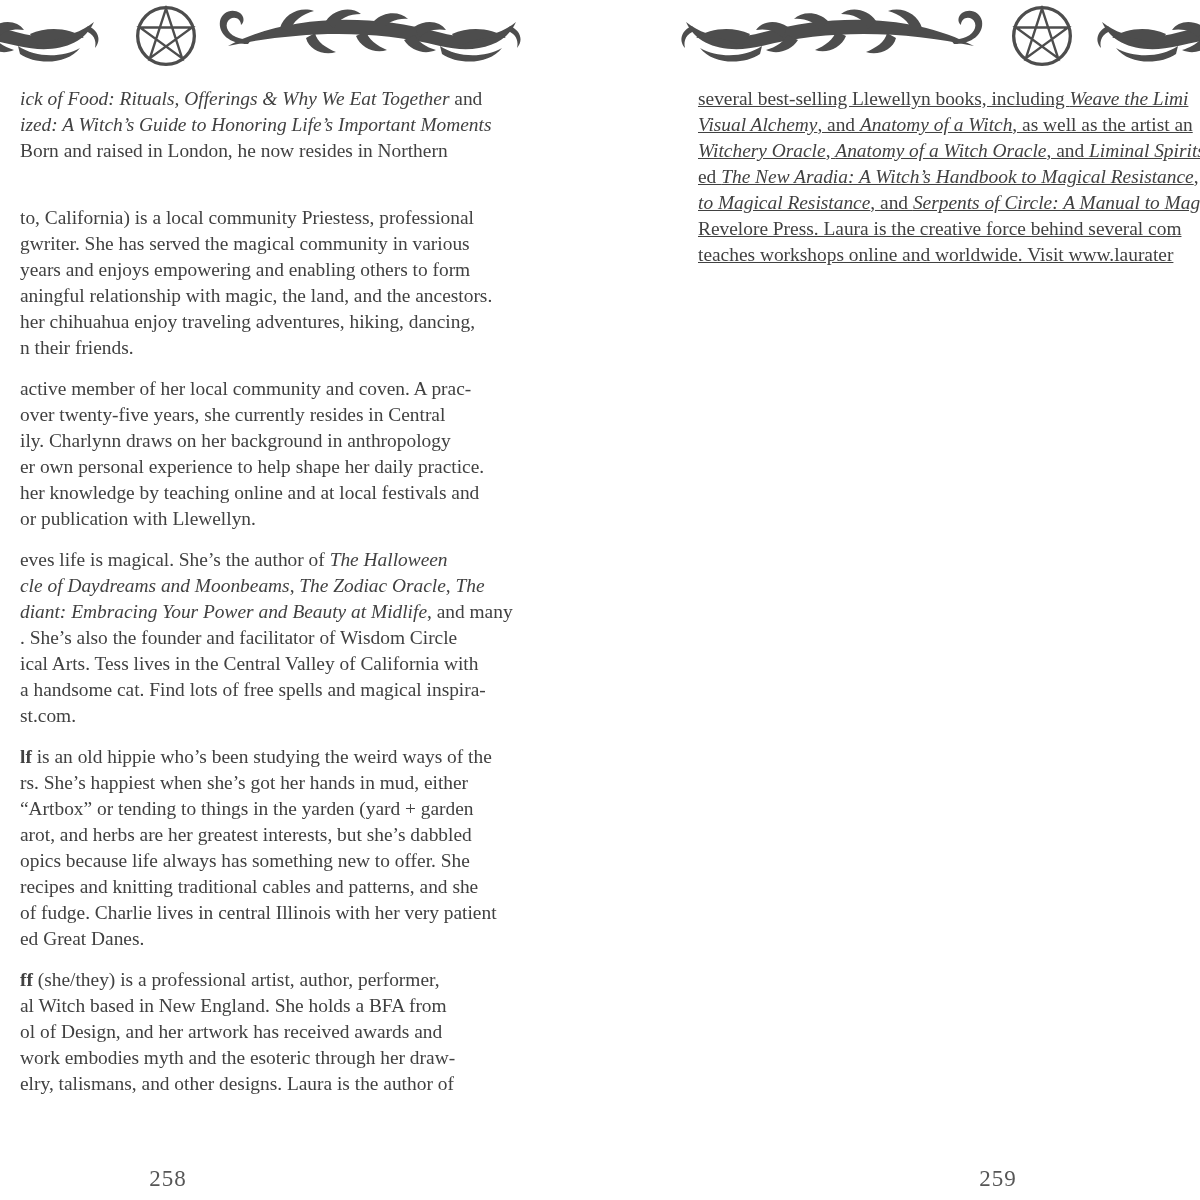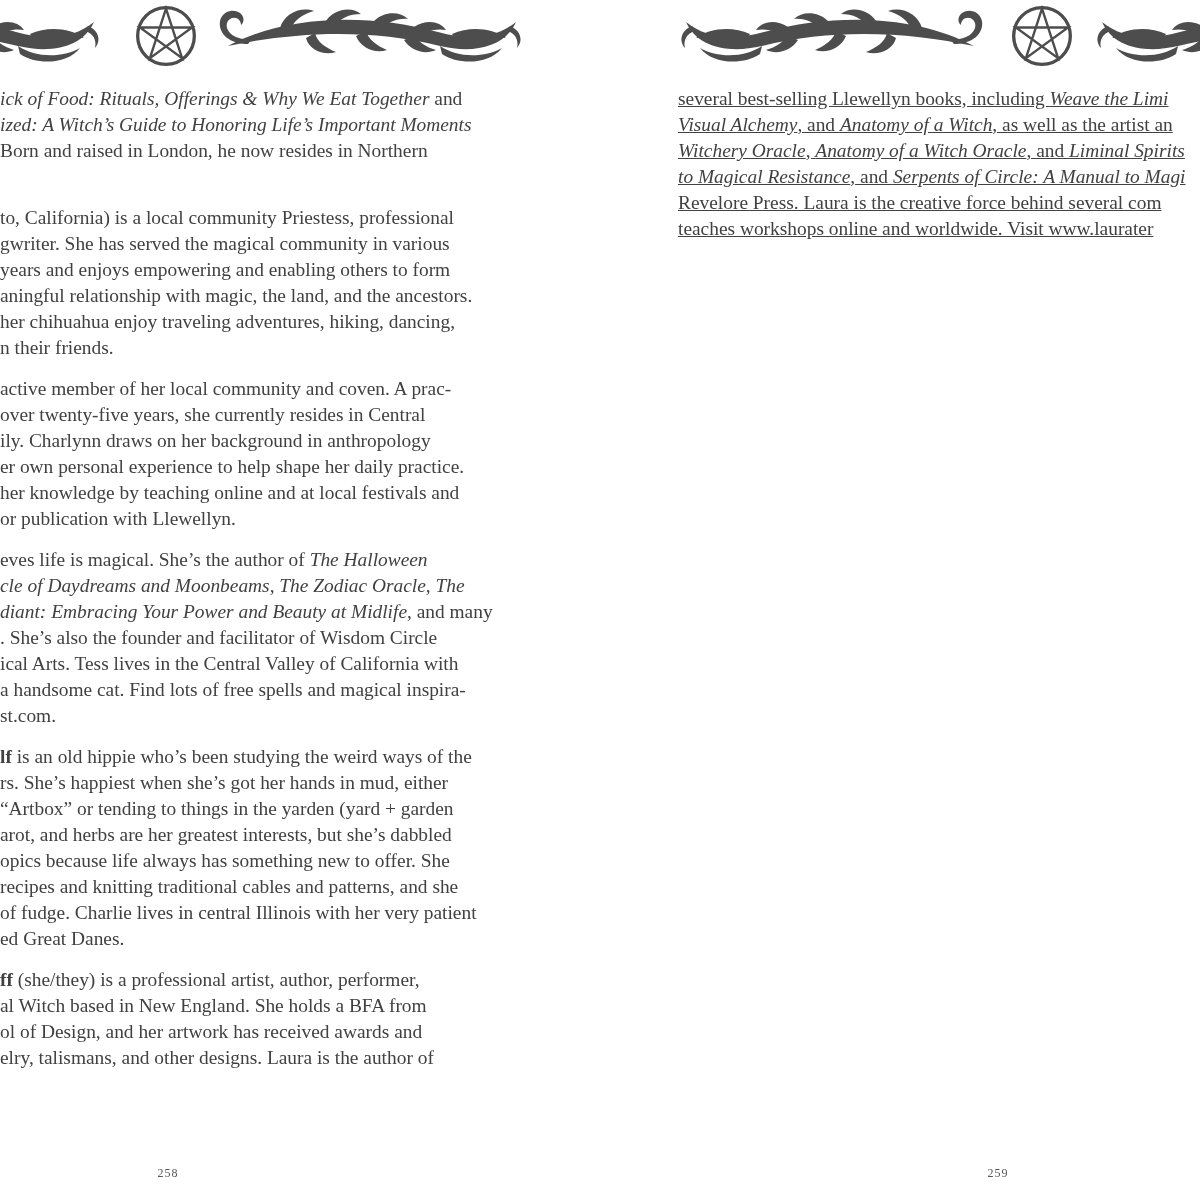--- a/index.html
+++ b/index.html
@@ -20,31 +20,31 @@
 
   
   .col {
     position: absolute; top: 86px;
     font-size: 19.4px; line-height: 26px;
     color: #414141;
     white-space: nowrap;
   }
   .col-left  { left: 0; width: 540px; }
   .col-right { left: 678px; width: 522px; overflow: hidden; text-decoration: underline; }
-  .para { margin: 0 0 15px 0; }
+  .para { margin: 0 0 15px 0; padding-left: 20px; }
   .col-left .para:first-child { margin-bottom: 41px; }
   .line { height: 26px; }
   .em { font-style: italic; }
   .strong { font-weight: bold; }
 
   
   .pagenum {
     position: absolute; top: 1166px;
     width: 80px; text-align: center;
-    font-size: 12px; color: #565656; letter-spacing: 1px;
+    font-size: 23px; color: #565656; letter-spacing: 1px;
   }
   .pagenum-left  { left: 128px; }
   .pagenum-right { left: 958px; }
 </style>
 </head>
 <body>
 
 <div class="spread">
 
   <svg width="0" height="0" style="position:absolute">
@@ -134,28 +134,30 @@
         <div class="line"><span>arot, and herbs are her greatest interests, but she’s dabbled</span></div>
         <div class="line"><span>opics because life always has something new to offer. She</span></div>
         <div class="line"><span>recipes and knitting traditional cables and patterns, and she</span></div>
         <div class="line"><span>of fudge. Charlie lives in central Illinois with her very patient</span></div>
         <div class="line"><span>ed Great Danes.</span></div>
       </div>
       <div class="para">
         <div class="line"><span class="strong">ff</span><span> (she/they) is a professional artist, author, performer,</span></div>
         <div class="line"><span>al Witch based in New England. She holds a BFA from</span></div>
         <div class="line"><span>ol of Design, and her artwork has received awards and</span></div>
+        <div class="line"><span>work embodies myth and the esoteric through her draw-</span></div>
         <div class="line"><span>elry, talismans, and other designs. Laura is the author of</span></div>
       </div>
     </div>
   <div class="col col-right" id="col-right">
       <div class="para">
         <div class="line"><span>several best-selling Llewellyn books, including </span><span class="em">Weave the Limi</span></div>
         <div class="line"><span class="em">Visual Alchemy</span><span>, and </span><span class="em">Anatomy of a Witch</span><span>, as well as the artist an</span></div>
         <div class="line"><span class="em">Witchery Oracle</span><span>, </span><span class="em">Anatomy of a Witch Oracle</span><span>, and </span><span class="em">Liminal Spirits</span></div>
+        <div class="line"><span>ed </span><span class="em">The New Aradia: A Witch’s Handbook to Magical Resistance</span><span>,</span></div>
         <div class="line"><span class="em">to Magical Resistance</span><span>, and </span><span class="em">Serpents of Circle: A Manual to Magi</span></div>
         <div class="line"><span>Revelore Press. Laura is the creative force behind several com</span></div>
         <div class="line"><span>teaches workshops online and worldwide. Visit www.laurater</span></div>
       </div>
     </div>
 
   <div class="pagenum pagenum-left">258</div>
   <div class="pagenum pagenum-right">259</div>
 </div>
 

